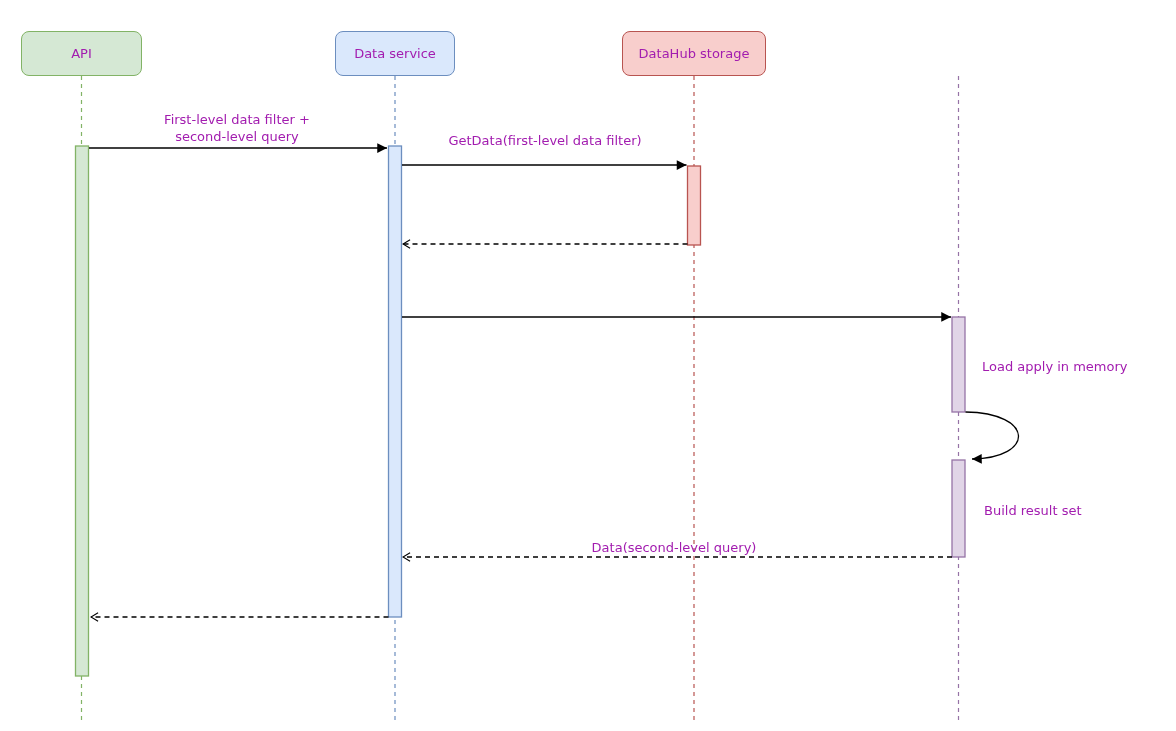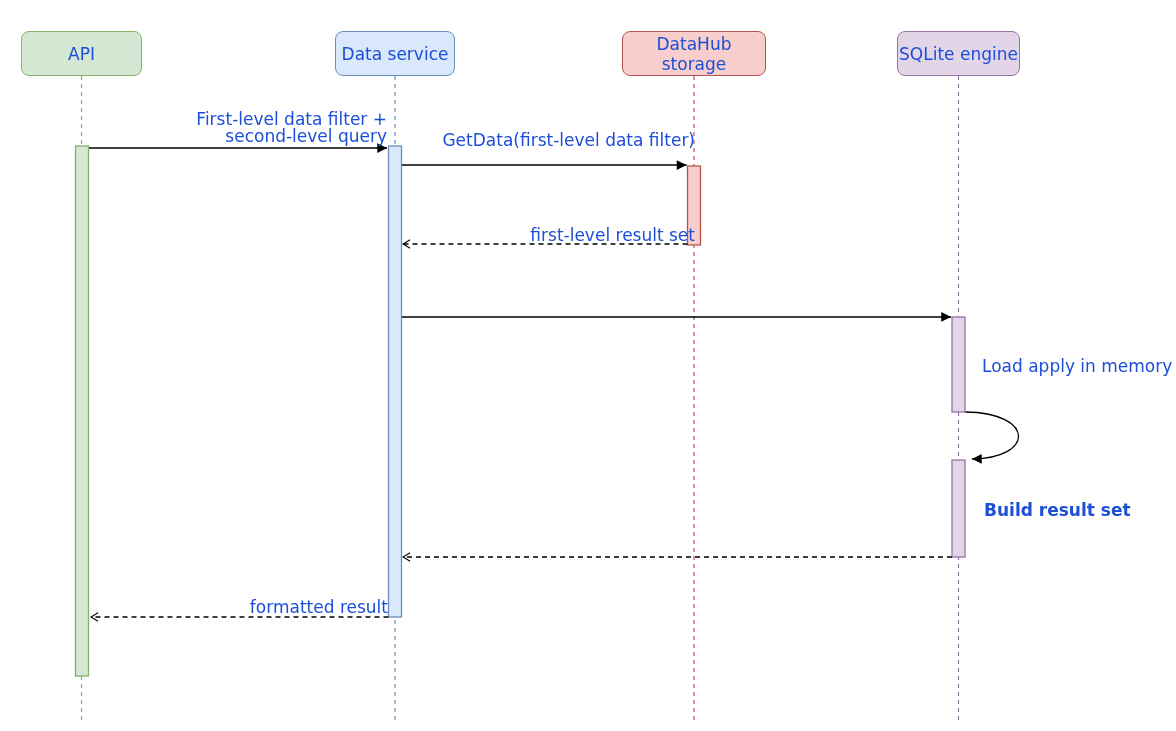--- a/index.html
+++ b/index.html
@@ -2,22 +2,22 @@
 <html><head>
 <meta charset="utf-8">
 <style>
   html, body { margin: 0; padding: 0; background: #ffffff; }
   .canvas {
     position: relative;
     width: 1176px;
     height: 731px;
     background: #ffffff;
     font-family: "DejaVu Sans", "Liberation Sans", sans-serif;
-    font-size: 17px;
-    color: #1d4ed8;
+    font-size: 13px;
+    color: #a21caf;
     overflow: hidden;
   }
   .layer { position: absolute; left: 0; top: 0; }
   .participant {
     position: absolute;
     top: 31px;
     height: 45px;
     border-radius: 8px;
     border: 1.5px solid;
     box-sizing: border-box;
@@ -28,21 +28,21 @@
   }
   .p-api     { left: 21px;  width: 121px; background: #d5e8d4; border-color: #82b366; }
   .p-data    { left: 335px; width: 120px; background: #dae8fc; border-color: #6c8ebf; }
   .p-datahub { left: 622px; width: 144px; background: #f8cecc; border-color: #b85450; }
   .p-sqlite  { left: 897px; width: 123px; background: #e1d5e7; border-color: #9673a6; }
   .label {
     position: absolute;
     white-space: pre-line;
     line-height: 17px;
   }
-  .msg-label { text-align: right; }
+  .msg-label { text-align: center; }
 </style>
 </head>
 <body>
 
 <div class="canvas">
 
   <svg class="layer" width="1176" height="731" viewBox="0 0 1176 731">
     <defs>
       <marker id="arrow-filled" viewBox="0 0 12 12" refX="11" refY="6" markerWidth="9" markerHeight="9" orient="auto-start-reverse">
         <path d="M1,1 L11,6 L1,11 z" fill="#000000"></path>
@@ -74,26 +74,22 @@
 
   <div class="participant p-api">
     <span>API</span>
   </div>
   <div class="participant p-datahub">
     <span>DataHub storage</span>
   </div>
   <div class="participant p-data">
     <span>Data service</span>
   </div>
-  <div class="participant p-sqlite">
-    <span>SQLite engine</span>
-  </div>
 
   <div class="label msg-label" style="left:87px; top:111px; width:300px;">First-level data filter +
 second-level query</div>
   <div class="label msg-label" style="left:395px; top:132px; width:300px;">GetData(first-level data filter)</div>
-  <div class="label msg-label" style="left:395px; top:227px; width:300px;">first-level result set</div>
-  <div class="label msg-label" style="left:88px; top:599px; width:300px;">formatted result</div>
+  <div class="label msg-label" style="left:399px; top:539px; width:550px;">Data(second-level query)</div>
 
   <div class="label" style="left:982px; top:358px;">Load apply in memory</div>
-  <div class="label" style="left:984px; top:502px;font-weight:bold;">Build result set</div>
+  <div class="label" style="left:984px; top:502px;">Build result set</div>
 
 </div>
 
 </body></html>

